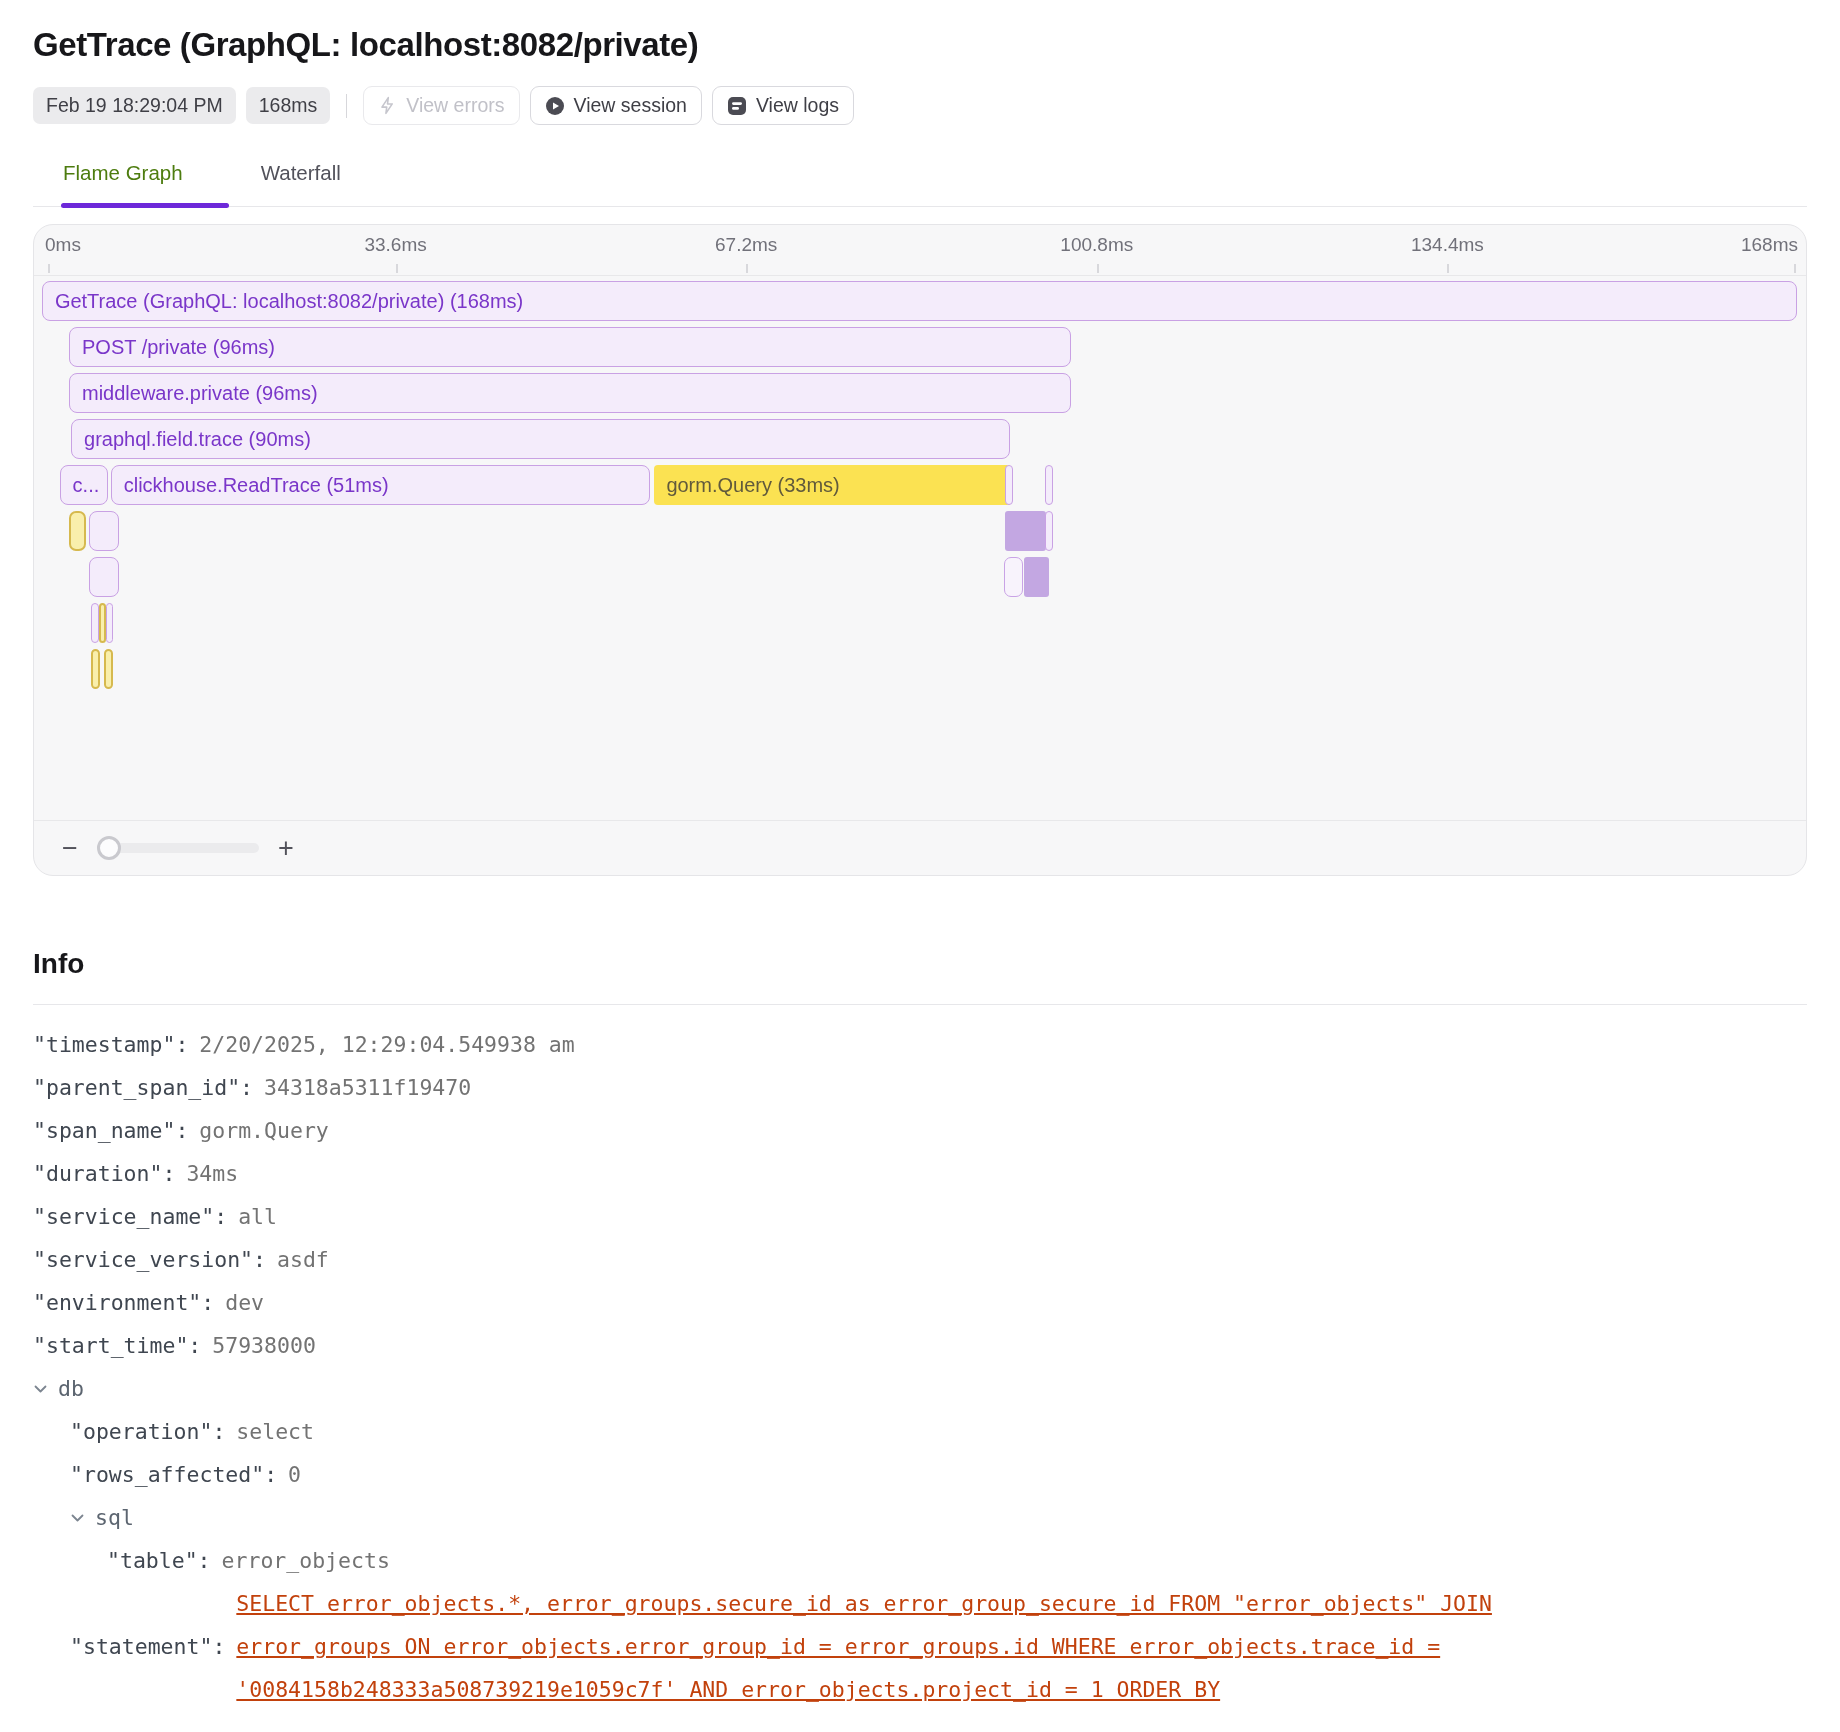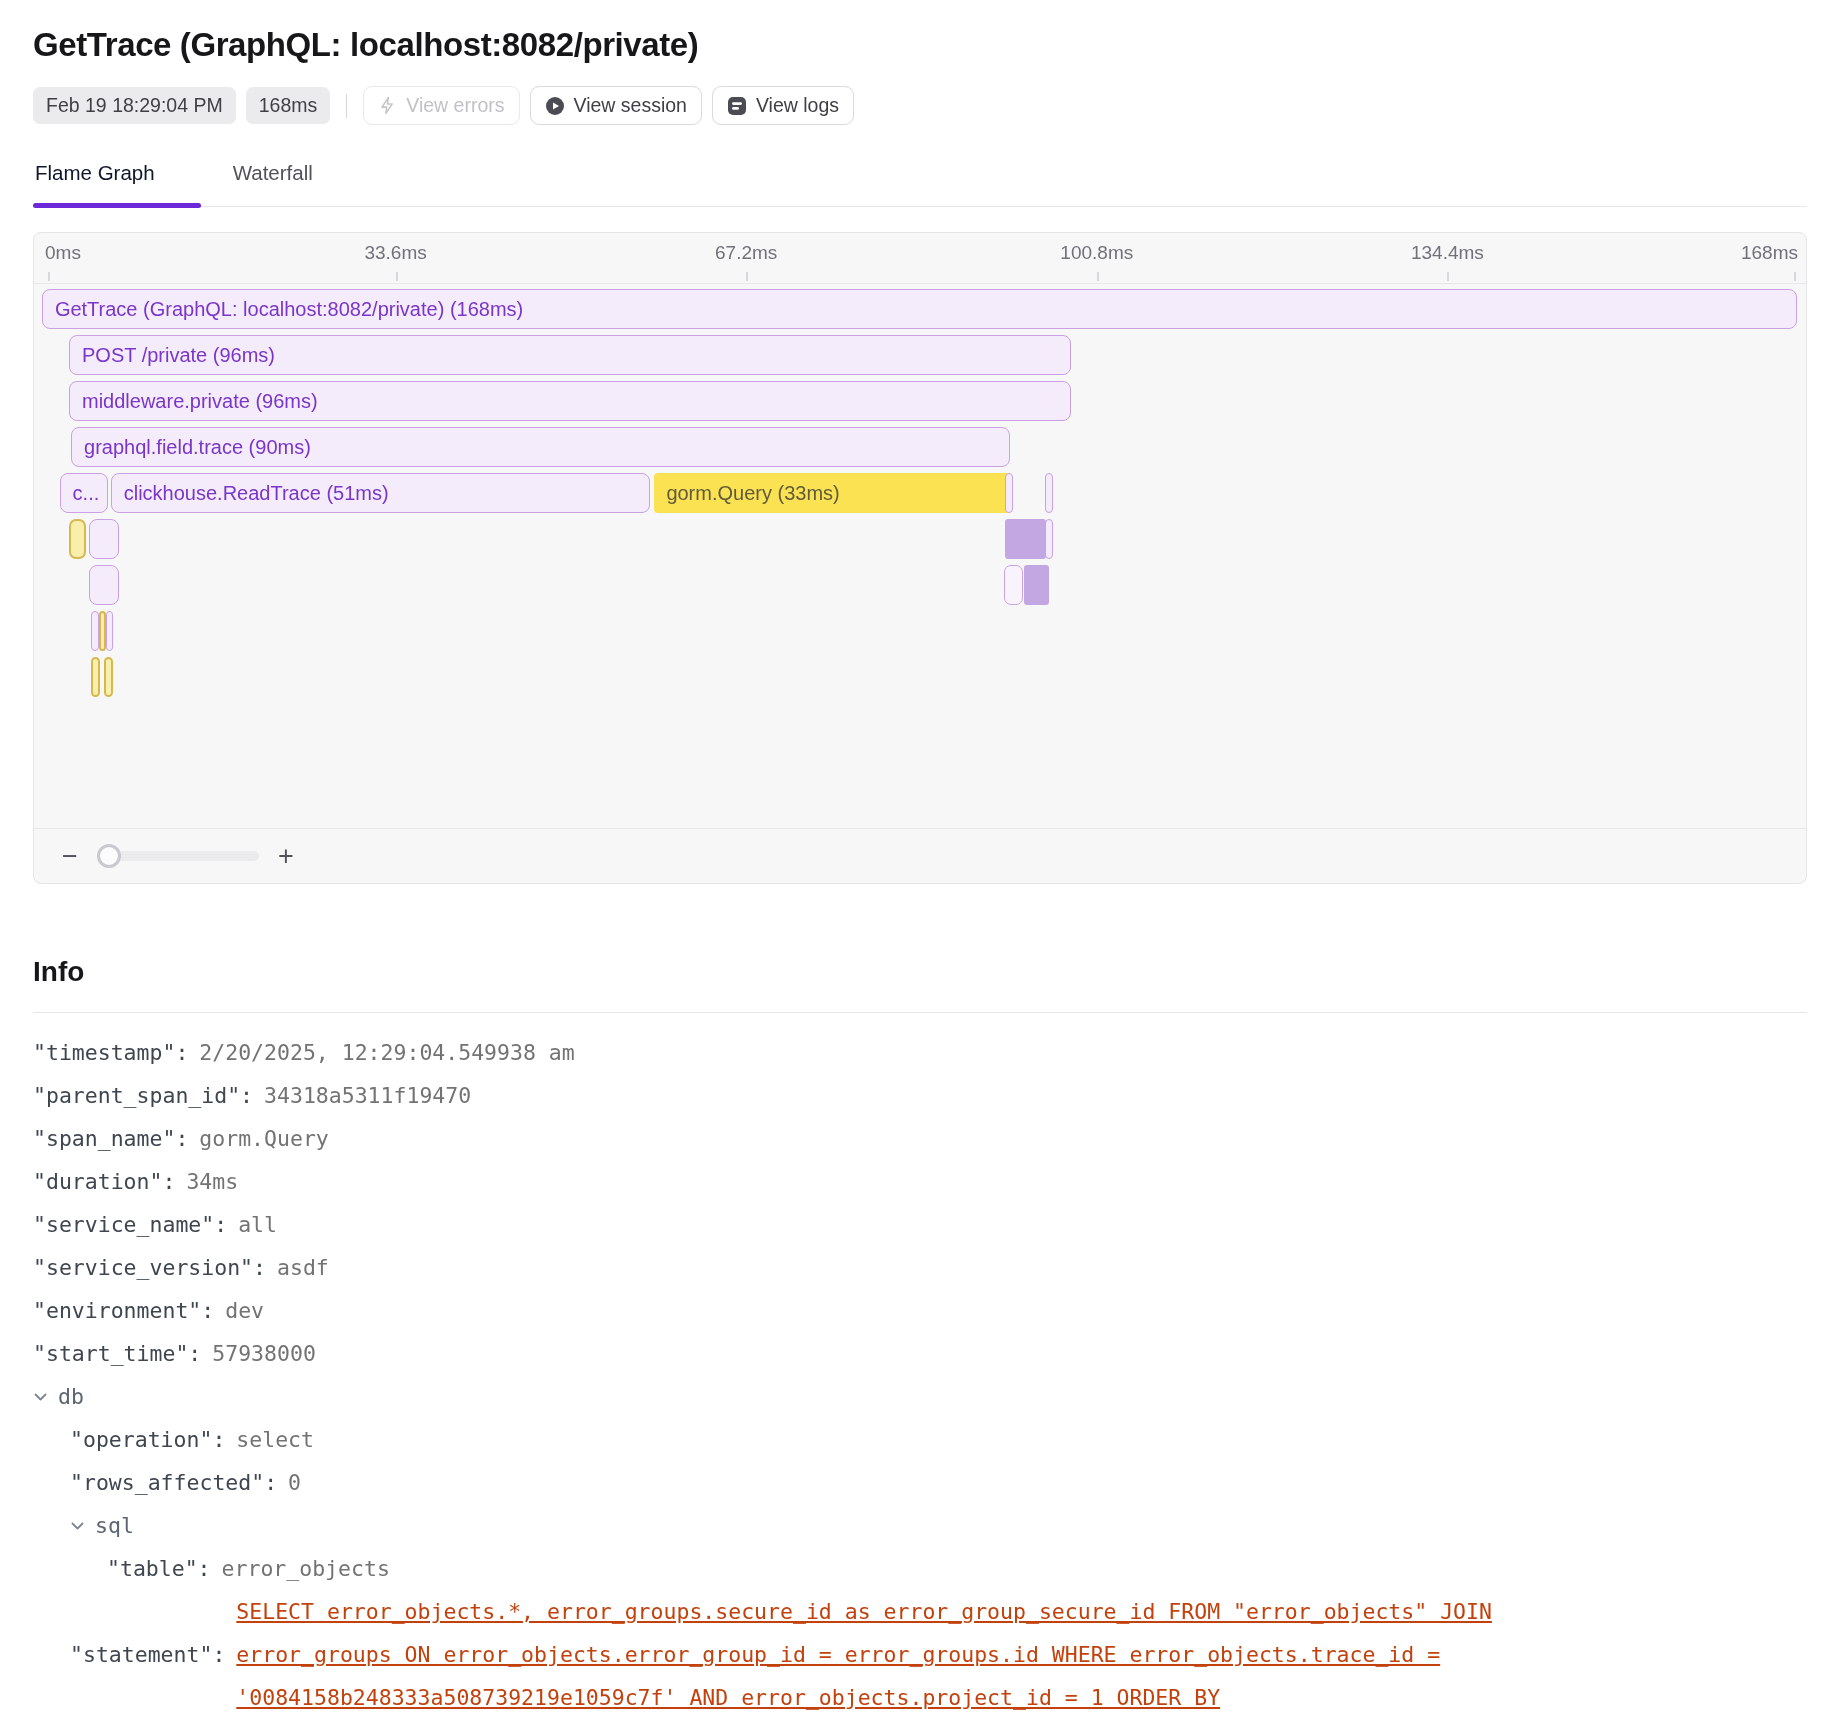--- a/index.html
+++ b/index.html
@@ -15,27 +15,27 @@
   .meta-divider { width:1px; height:24px; background:#d7d7db; margin:0 6px; }
   .btn { display:inline-flex; align-items:center; gap:9px; background:#fff;
     border:1px solid #d9d9de; border-radius:9px; padding:7px 14px;
     font-size:19.5px; font-weight:500; color:#3f3f46; cursor:pointer; white-space:nowrap; }
   .btn.disabled { color:#c1c1c8; border-color:#e9e9ec; }
   .btn svg { display:block; }
 
   
   .tab-bar { margin-top:36px; display:flex; gap:30px; border-bottom:1px solid #e7e7ea; }
   .tab { position:relative; font-size:20.5px; padding:0 46px 21px 2px; cursor:pointer; color:#52525b; }
-  .tab.active { color:#0f172a; font-weight:500; }
+  .tab.active { color:#4d7c0f; font-weight:500;margin-left:28px; }
   .tab.active .tab-underline { position:absolute; left:0; right:0; bottom:-2px; height:5px;
     background:#6d28d9; border-radius:3px; }
 
   
-  .flame-panel { position:relative; margin-top:25px; height:652px; background:#f7f7f8;
-    border:1px solid #e5e5e8; border-radius:8px; }
+  .flame-panel { position:relative; margin-top:17px; height:652px; background:#f7f7f8;
+    border:1px solid #e5e5e8; border-radius:20px; }
   .ruler { position:absolute; top:0; left:11px; right:8px; height:50px; }
   .ruler-border { position:absolute; top:50px; left:0; right:0; height:1px; background:#e8e8ea; }
   .axis-label { position:absolute; top:9px; font-size:19px; color:#71717a; white-space:nowrap; }
   .axis-label.c { transform:translateX(-50%); }
   .tick { position:absolute; bottom:2px; width:2px; height:9px; background:#d8d8dc; }
 
   .flame-rows { position:absolute; top:56px; left:11px; right:8px; }
   .flame-row { position:relative; height:40px; margin-bottom:6px; }
   .span { position:absolute; top:0; height:40px; display:flex; align-items:center;
     overflow:hidden; cursor:pointer; }

